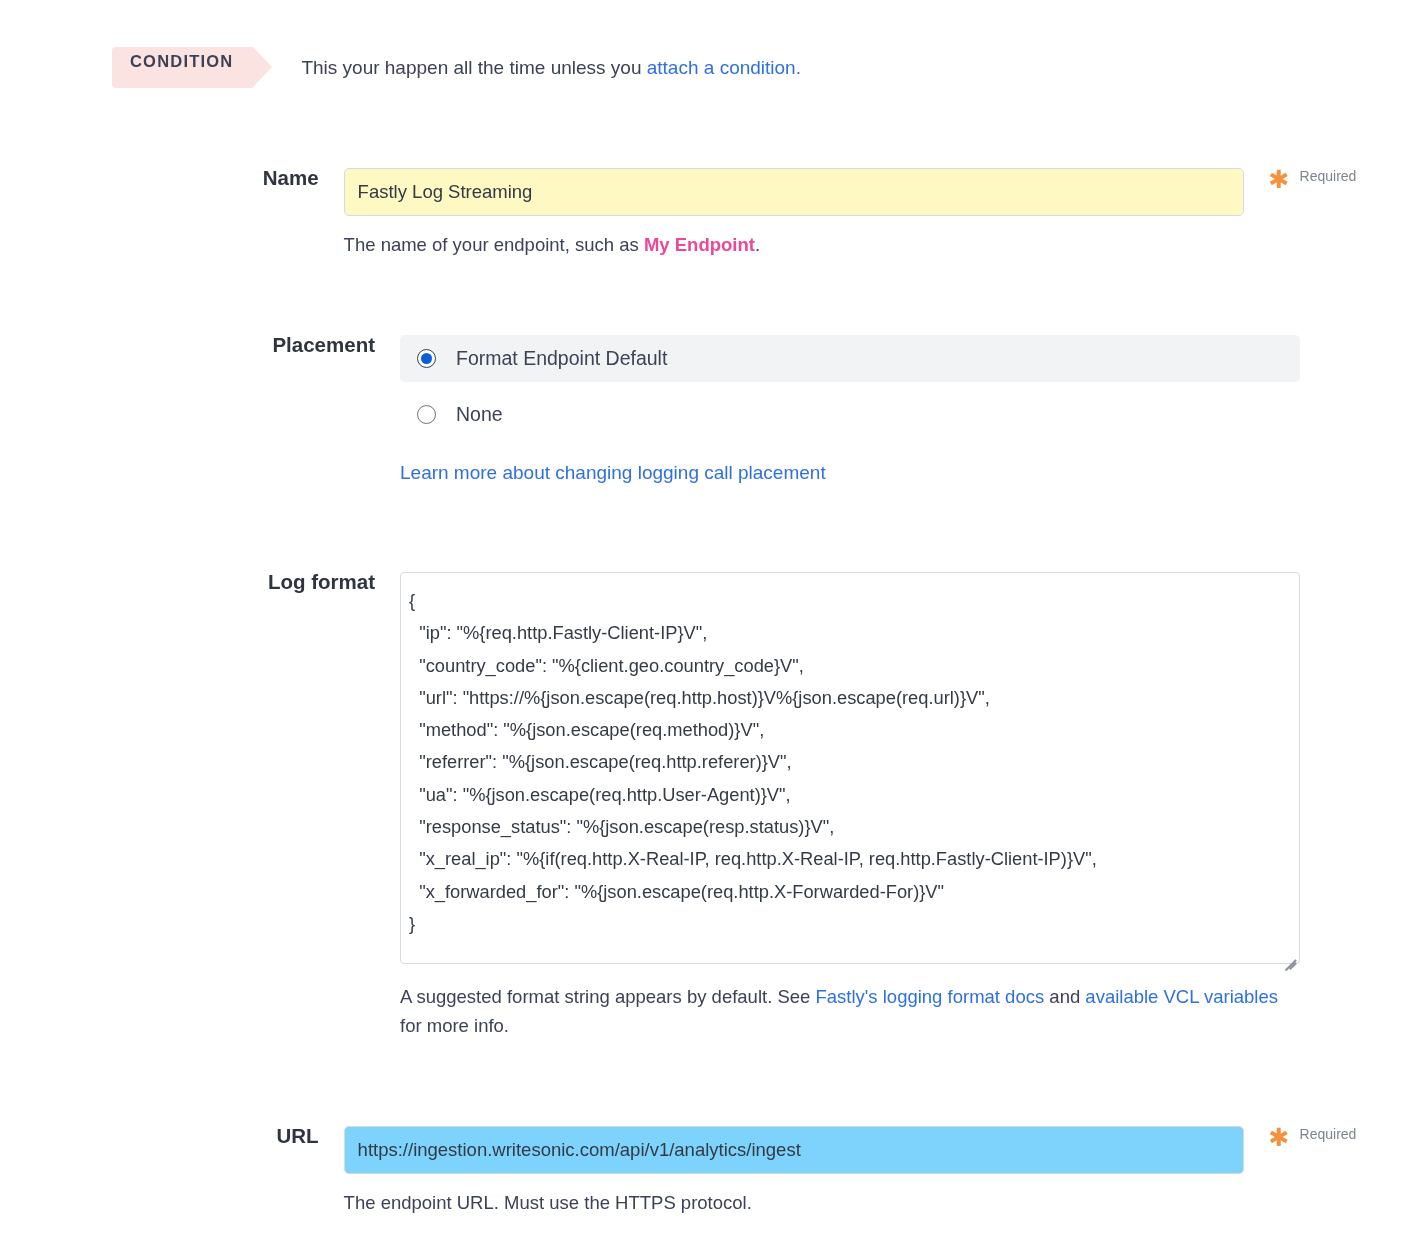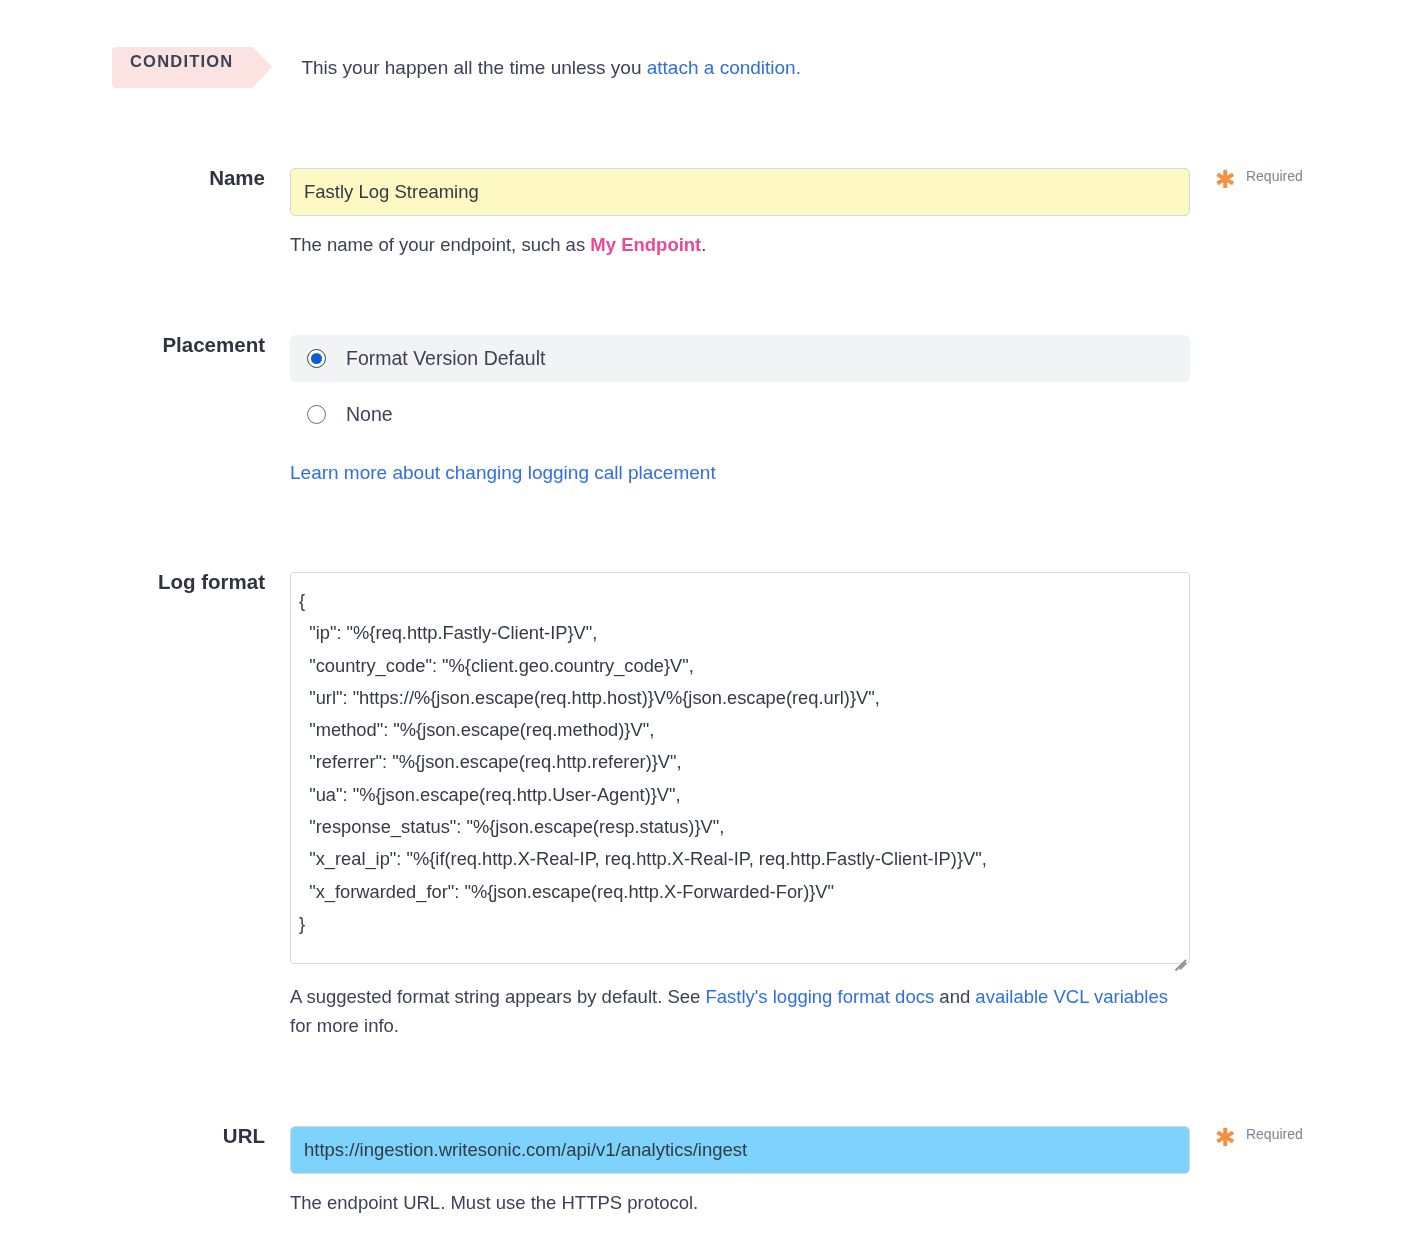--- a/index.html
+++ b/index.html
@@ -69,20 +69,21 @@
     text-decoration: none;
   }
 
   
   .field {
     position: absolute;
     left: 0;
     width: 1410px;
     display: flex;
     align-items: flex-start;
+    justify-content: center;
   }
   .label {
     width: 290px;
     text-align: right;
     padding-right: 25px;
     font-size: 20.5px;
     font-weight: bold;
     color: #2e3440;
     line-height: 1;
     flex: none;
@@ -239,21 +240,21 @@
   </div>
 
   <div class="field" style="top:335px;">
     <div class="label">Placement</div>
     <div class="control">
 
       <div class="radio-row selected">
         <span class="radio-outer">
             <span class="radio-inner"></span>
           </span>
-        <span class="radio-label">Format Version Default</span>
+        <span class="radio-label">Format Endpoint Default</span>
       </div>
 
       <div class="radio-row" style="margin-top:9px;">
         <span class="radio-outer"></span>
         <span class="radio-label">None</span>
       </div>
 
       <div class="radio-link"><a class="link" href="#">Learn more about changing logging call placement</a></div>
     </div>
   </div>

